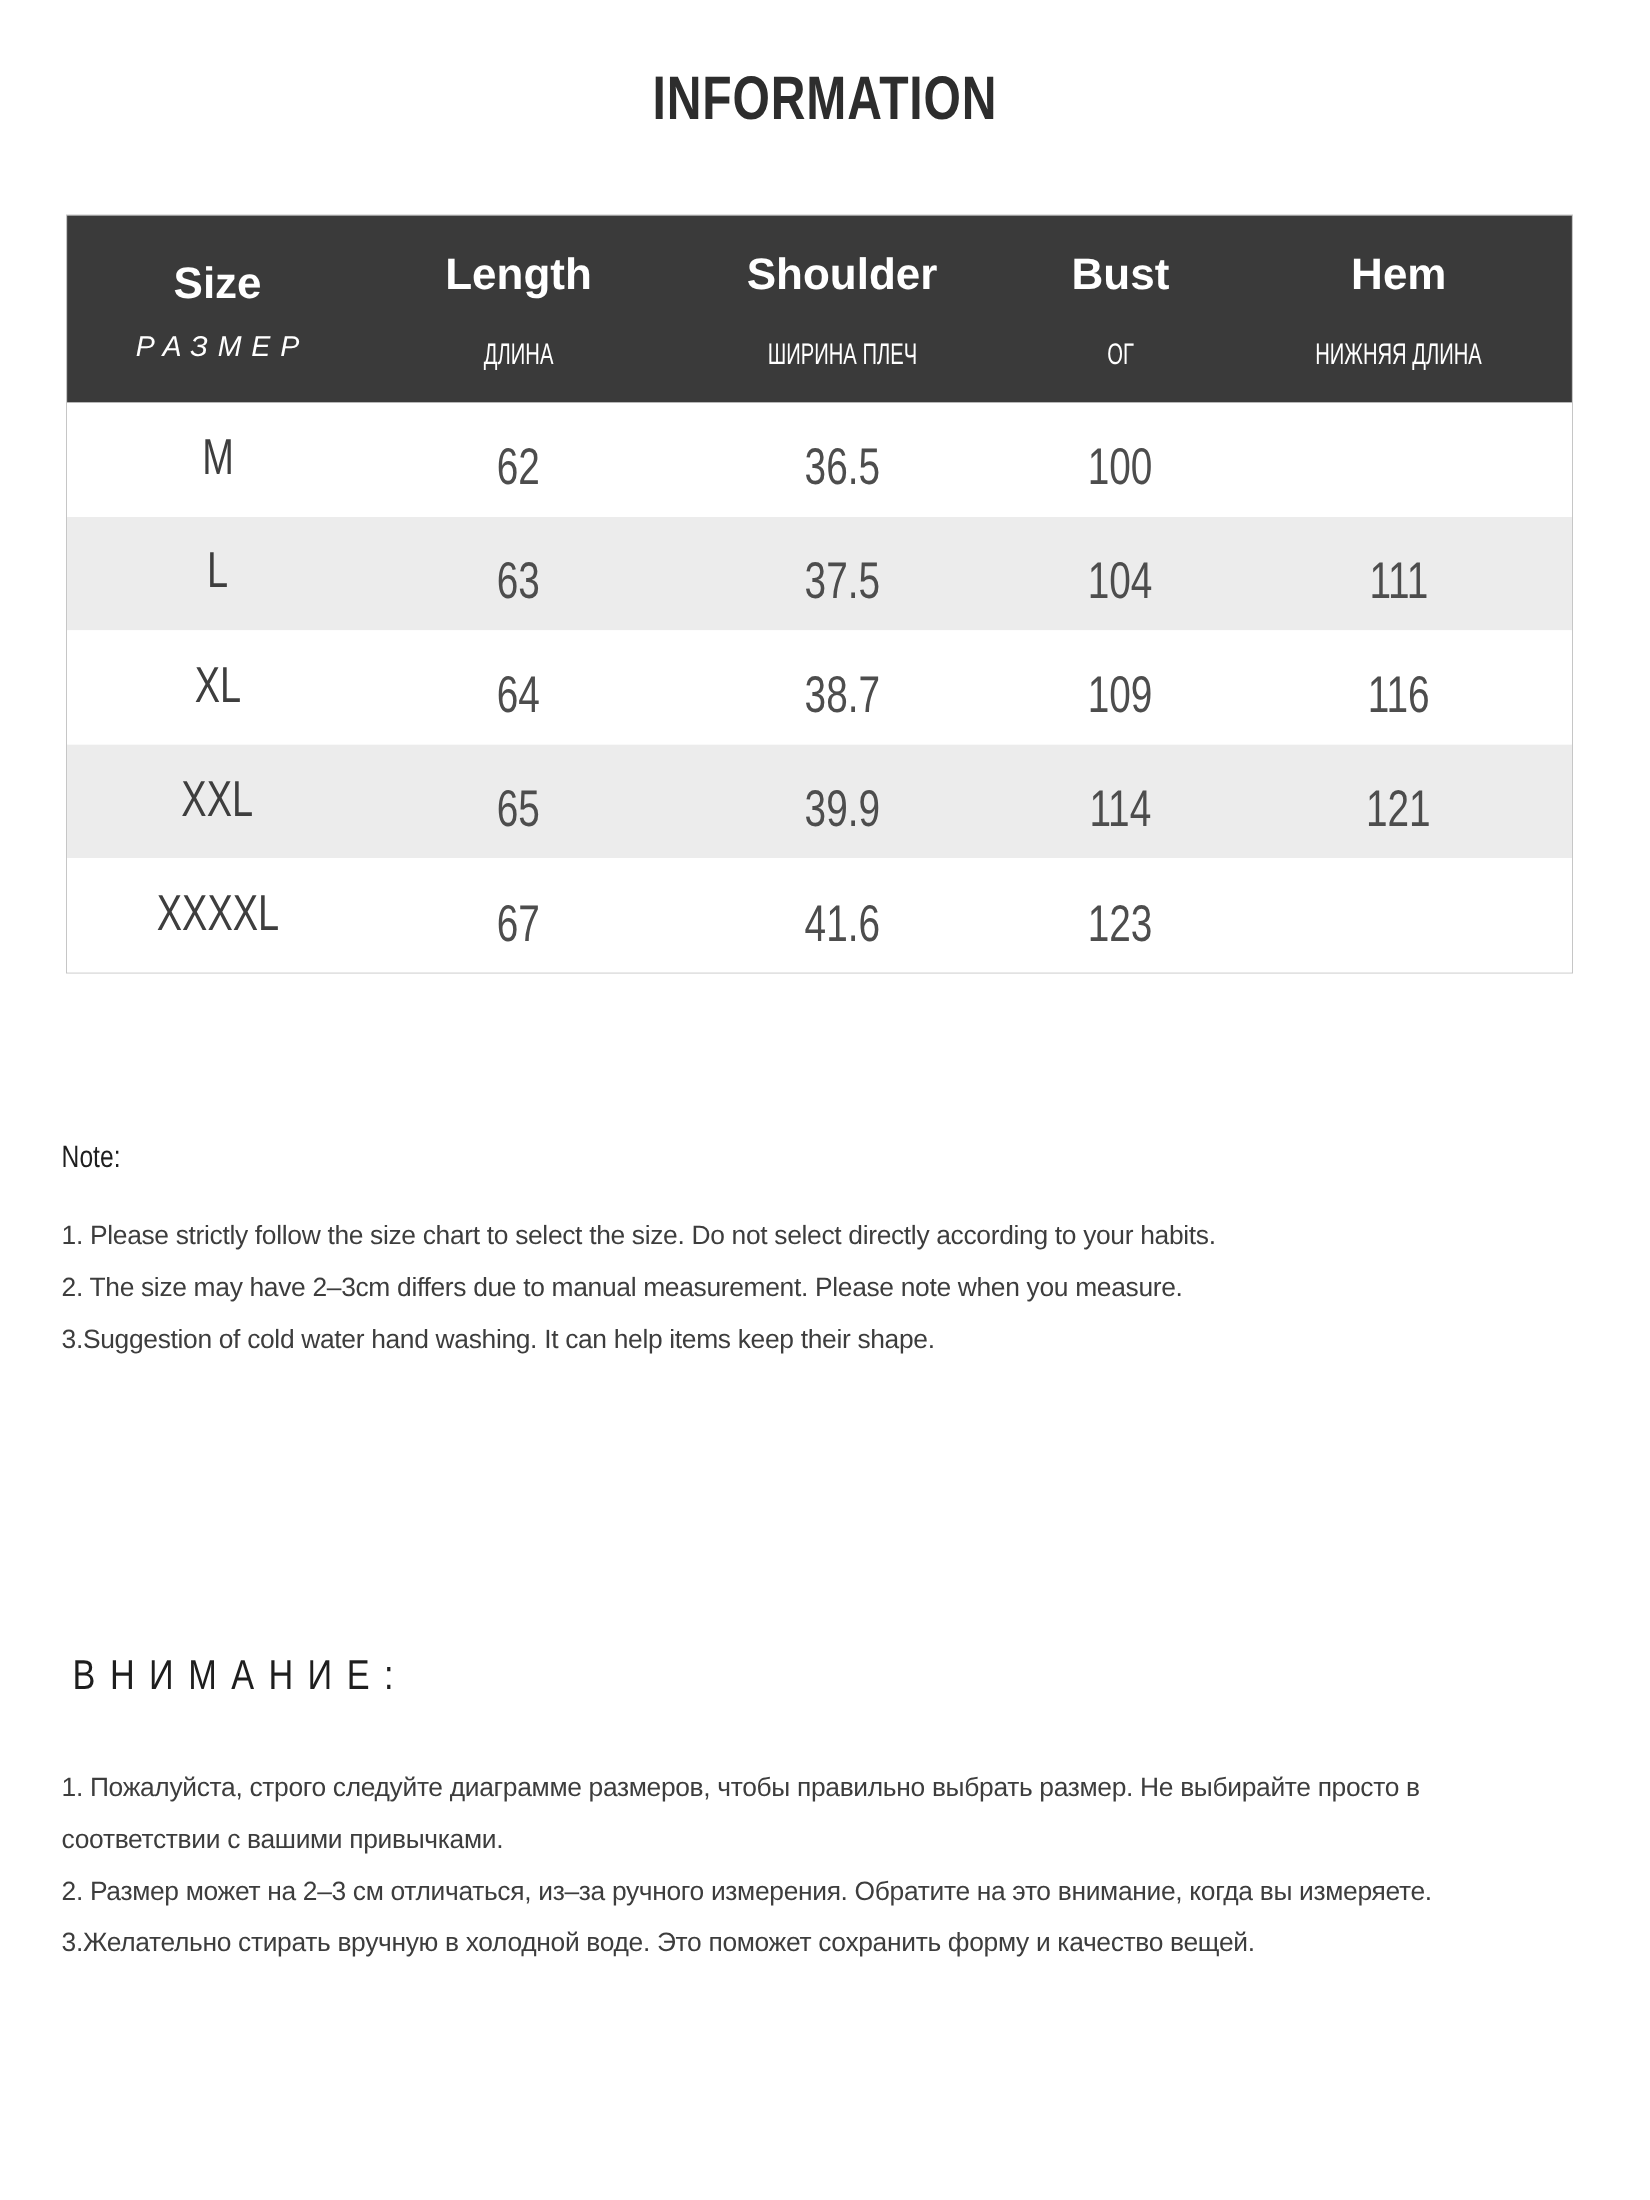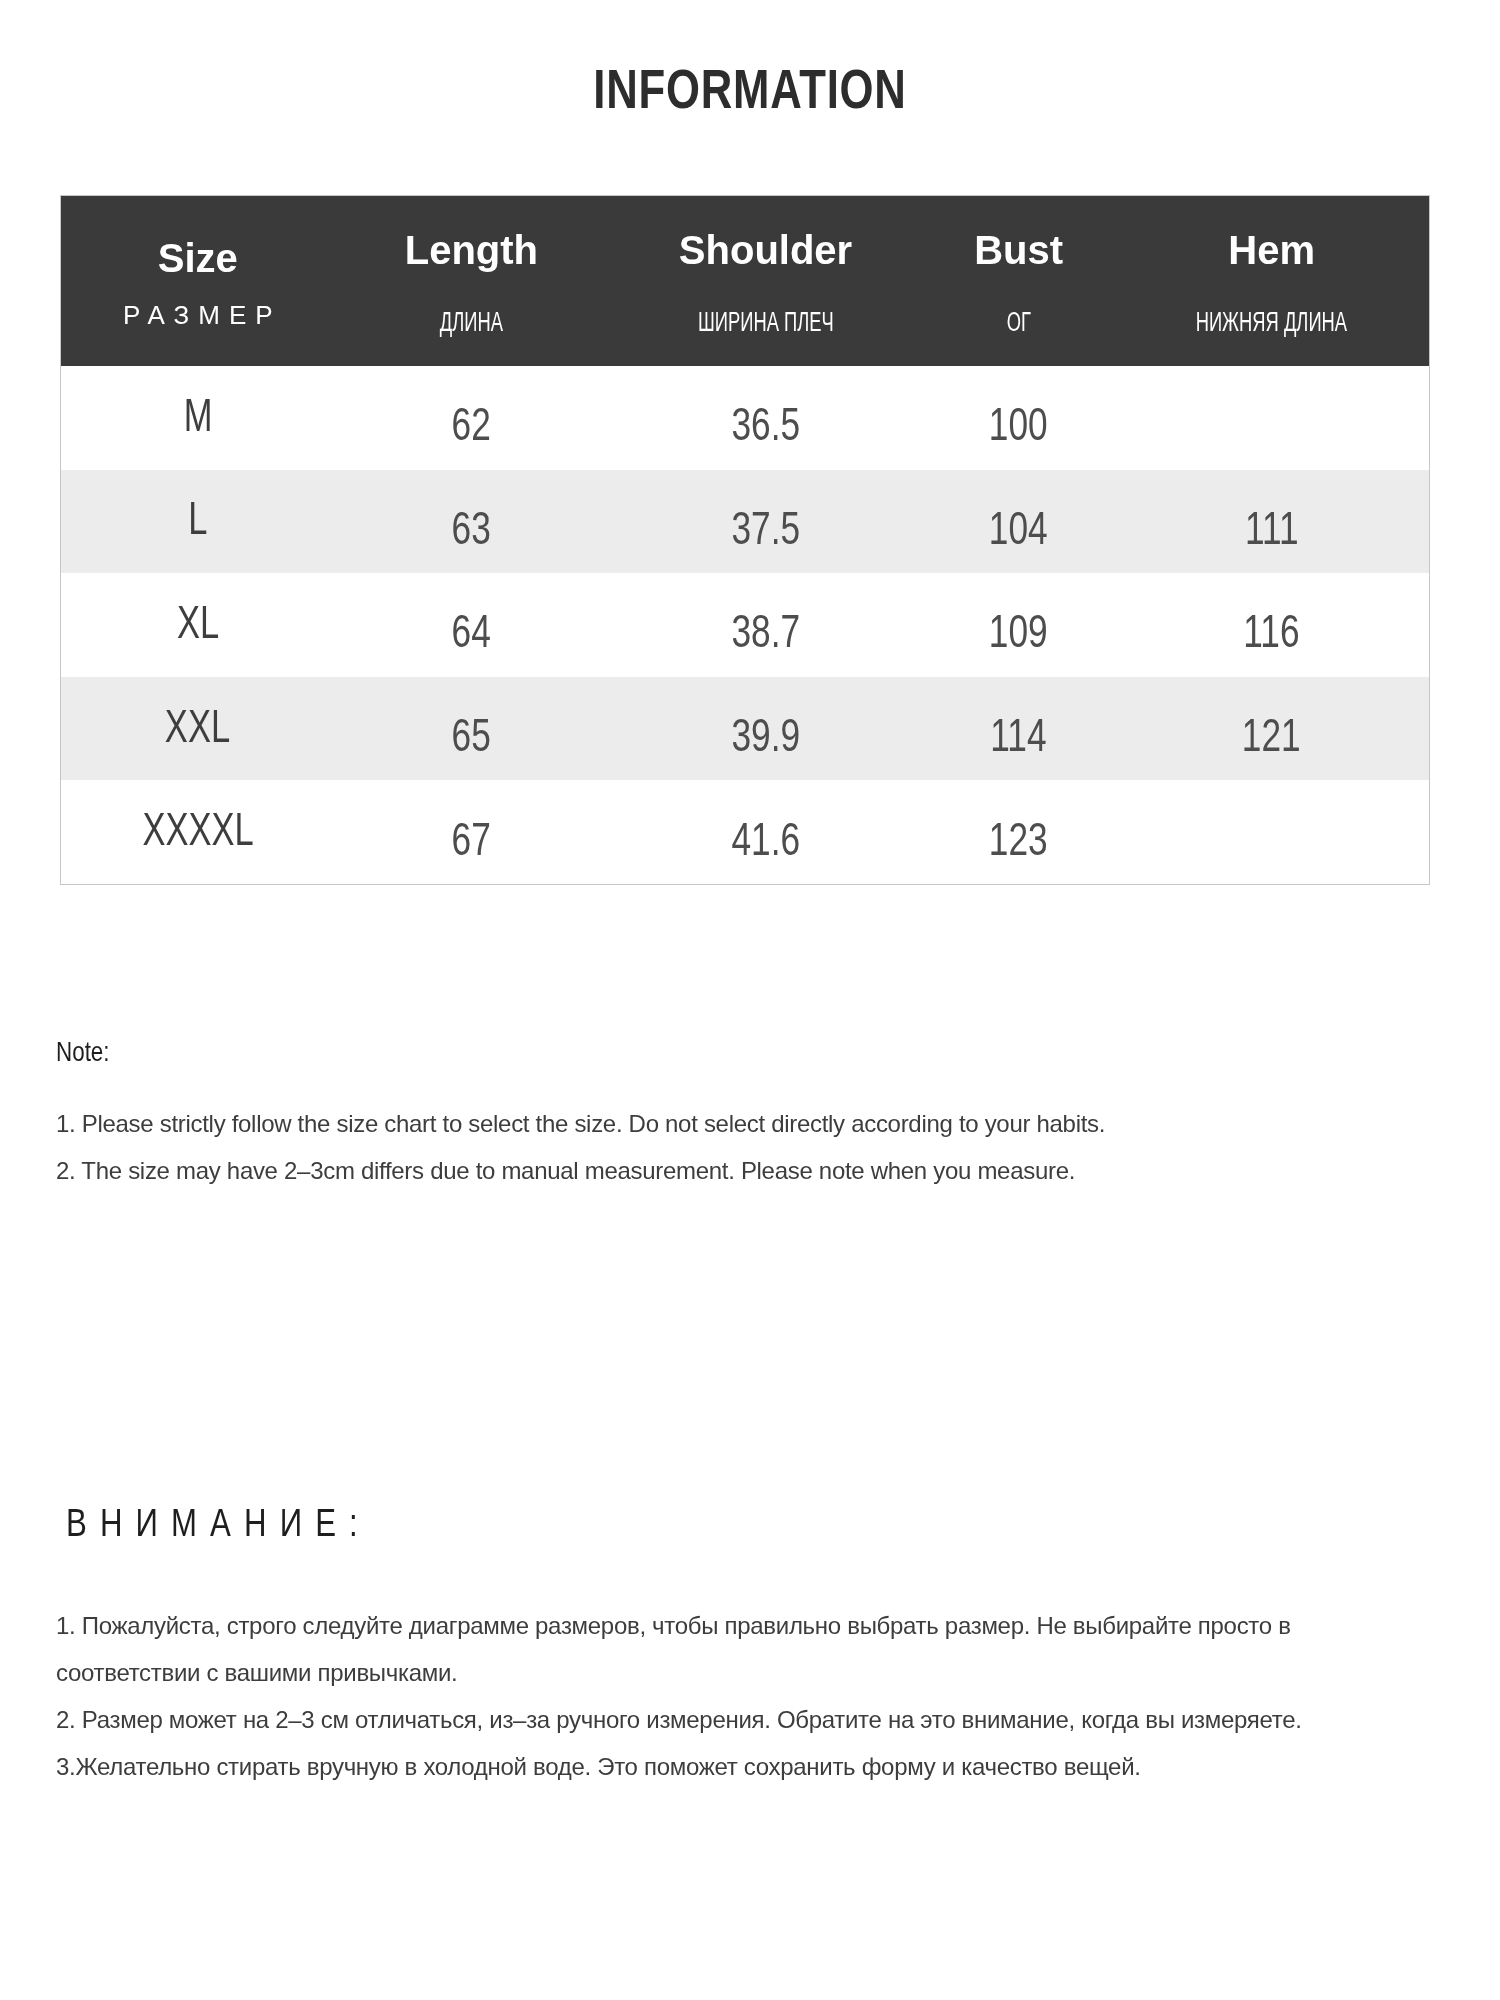--- a/index.html
+++ b/index.html
@@ -33,21 +33,21 @@
     display:flex; align-items:stretch;
   }
   .th {
     display:flex; flex-direction:column; align-items:center; justify-content:center;
     gap:34px; padding-top:4px;
   }
   .th .en { color:#ffffff; font-size:40px; font-weight:600; }
   .th:first-child .en { font-weight:700; }
   .th .ru { color:#ffffff; font-size:27px; font-weight:400; }
   .th:not(:first-child) .ru { transform:scaleX(0.68); transform-origin:center; white-space:nowrap; }
-  .th:first-child .ru { font-size:26px; letter-spacing:9px; text-indent:9px; }
+  .th:first-child .ru { font-size:26px; letter-spacing:9px; text-indent:9px;font-style:italic; }
 
   .col1 { width:20%;gap:19px; } .col2 { width:20%; } .col3 { width:23%; }
   .col4 { width:14%; } .col5 { width:23%; }
 
   .trow { display:flex; height:103.6px; align-items:center; background:#ffffff; }
   .trow.striped { background:#ececec; }
   .cell { text-align:center; }
   .cell span { display:inline-block; transform:scaleX(0.75); transform-origin:center; }
   .cell.size span { font-size:46px; color:#3e3e3e; position:relative; top:-3px; }
   .cell.num span  { font-size:47px; color:#4d4d4d; position:relative; top:6px; }
@@ -147,20 +147,21 @@
 
     </div>
   </div>
 
   <div class="note-en">
     <div class="note-heading">
       <span class="cond-l">Note:</span>
     </div>
     <p>1. Please strictly follow the size chart  to select the size. Do not select directly according to your habits.</p>
     <p>2. The size may have 2–3cm differs due to manual measurement. Please note when you measure.</p>
+    <p>3.Suggestion of cold water hand washing. It can help items keep their shape.</p>
   </div>
 
   <div class="note-ru-heading">
     <span class="sp">ВНИМАНИЕ:</span>
   </div>
 
   <div class="note-ru">
     <p>1. Пожалуйста, строго следуйте диаграмме размеров, чтобы правильно выбрать размер. Не выбирайте просто в соответствии с вашими привычками.</p>
     <p>2. Размер может на 2–3 см отличаться, из–за ручного измерения. Обратите на это внимание, когда вы измеряете.</p>
     <p>3.Желательно стирать вручную в холодной воде. Это поможет сохранить форму и качество вещей.</p>

